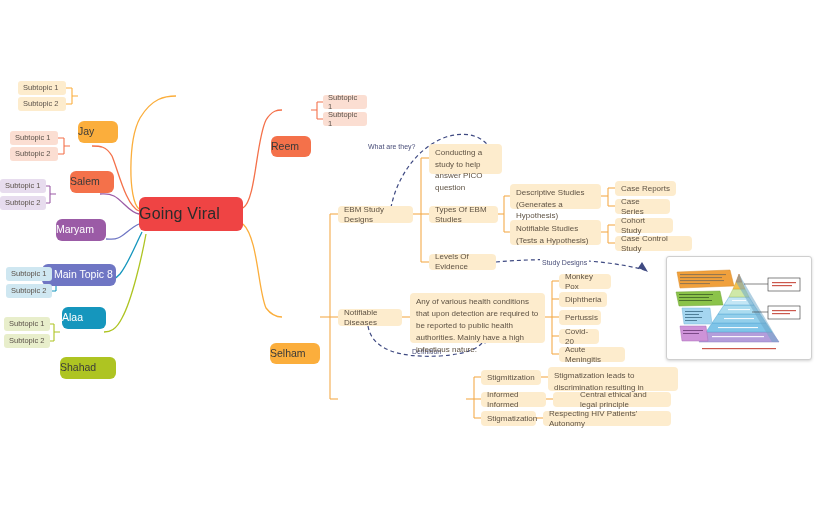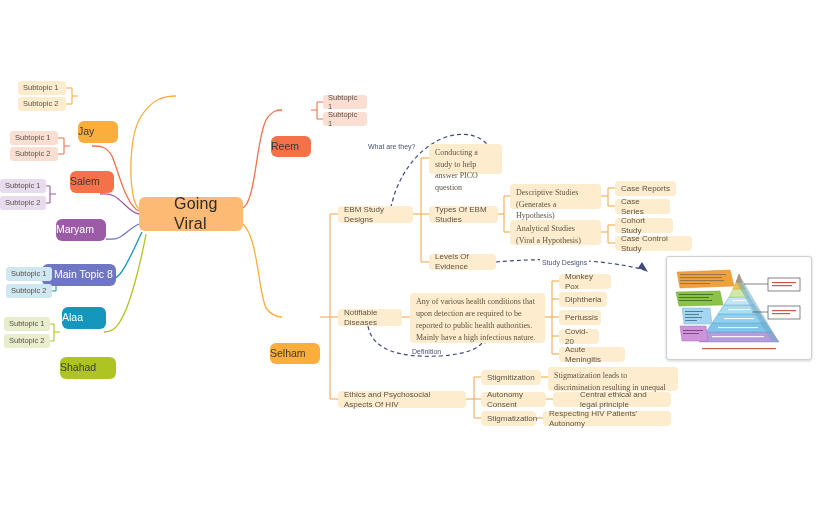--- a/index.html
+++ b/index.html
@@ -7,22 +7,22 @@
        font-family:"Liberation Sans","DejaVu Sans",sans-serif;
        -webkit-font-smoothing:antialiased;}
   #canvas{position:absolute;inset:0;width:818px;height:506px;}
   svg.links{position:absolute;left:0;top:0;width:818px;height:506px;pointer-events:none;}
 
   .node{position:absolute;box-sizing:border-box;border-radius:5px;
         display:flex;align-items:center;line-height:1.25;}
   .node span{display:block;width:100%;}
 
   
-  .central{background:#fdba74;border-radius:6px;justify-content:center;
-           font-size:16px;color:#2b2b2b;letter-spacing:.2px;padding-left:35px;}
+  .central{background:#ef4444;border-radius:6px;justify-content:center;
+           font-size:16px;color:#2b2b2b;letter-spacing:.2px;}
 
   
   .person{justify-content:center;font-size:10.5px;border-radius:6px;margin-top:36px;}
   .person.jay    {background:#fbae3c;color:#3a3a3a;}
   .person.salem  {background:#f4714a;color:#3a3a3a;}
   .person.maryam {background:#9b5ba6;color:#ffffff;}
   .person.mt8    {background:#6f76c4;color:#ffffff;}
   .person.alaa   {background:#1596bd;color:#ffffff;}
   .person.shahad {background:#aec422;color:#3a3a3a;}
   .person.reem   {background:#f4714a;color:#3a3a3a;}
@@ -33,21 +33,21 @@
         justify-content:flex-start;align-items:center;}
   .pill.t-orange {background:#fdeccd;}
   .pill.t-red    {background:#fbded2;}
   .pill.t-purple {background:#e7dcee;}
   .pill.t-blue   {background:#cfe7f1;}
   .pill.t-green  {background:#e8eecb;}
 
   
   .topic{background:#fdeccd;color:#5f5344;font-size:8px;border-radius:4px;
          padding:3px 6px;align-items:center;}
-  .topic.multi{align-items:flex-start;line-height:1.45;font-family:Liberation Serif, serif;}
+  .topic.multi{align-items:flex-start;line-height:1.45;}
   .topic.para{line-height:1.5;font-size:8px;}
 
   
   .annot{position:absolute;font-size:7px;color:#4a4f7a;background:#ffffff;
          padding:0 2px;white-space:nowrap;}
 
   
   .picframe{position:absolute;background:#ffffff;border:1px solid #cfcfcf;
             border-radius:3px;box-shadow:0 1px 3px rgba(0,0,0,.18);overflow:hidden;}
   .picinner{position:absolute;inset:5px;background:#fdfdfd;}
@@ -246,21 +246,21 @@
     <span>Descriptive Studies (Generates a Hypothesis)</span>
   </div>
   <div class="node topic" style="left:615px;top:181px;width:61px;height:15px;">
     <span>Case Reports</span>
   </div>
   <div class="node topic" style="left:615px;top:199px;width:55px;height:15px;">
     <span>Case Series</span>
   </div>
 
   <div class="node topic multi" style="left:510px;top:220px;width:91px;height:25px;">
-    <span>Analytical Studies (Viral a Hypothesis)</span>
+    <span>Notifiable Studies (Tests a Hypothesis)</span>
   </div>
   <div class="node topic" style="left:615px;top:218px;width:58px;height:15px;">
     <span>Cohort Study</span>
   </div>
   <div class="node topic" style="left:615px;top:236px;width:77px;height:15px;">
     <span>Case Control Study</span>
   </div>
 
   <div class="node topic" style="left:429px;top:254px;width:67px;height:16px;">
     <span>Levels Of Evidence</span>
@@ -290,33 +290,30 @@
   <div class="node topic" style="left:559px;top:310px;width:42px;height:15px;">
     <span>Pertussis</span>
   </div>
   <div class="node topic" style="left:559px;top:329px;width:40px;height:15px;">
     <span>Covid-20</span>
   </div>
   <div class="node topic" style="left:559px;top:347px;width:66px;height:15px;">
     <span>Acute Meningitis</span>
   </div>
 
-  <div class="node topic" style="left:338px;top:391px;width:128px;height:17px;">
-    <span>Ethics and Psychosocial Aspects Of HIV</span>
-  </div>
 
   <div class="node topic" style="left:481px;top:370px;width:60px;height:15px;">
     <span>Stigmitization</span>
   </div>
   <div class="node topic multi" style="left:548px;top:367px;width:130px;height:24px;">
     <span>Stigmatization leads to discrimination resulting in unequal or unjust outcomes</span>
   </div>
 
   <div class="node topic" style="left:481px;top:392px;width:65px;height:15px;">
-    <span>Autonomy Consent</span>
+    <span>Informed Informed</span>
   </div>
   <div class="node topic" style="left:553px;top:392px;width:118px;height:15px;padding-left:27px;">
     <span>Central ethical and legal principle</span>
   </div>
 
   <div class="node topic" style="left:481px;top:411px;width:55px;height:15px;">
     <span>Stigmatization</span>
   </div>
   <div class="node topic" style="left:543px;top:411px;width:128px;height:15px;">
     <span>Respecting HIV Patients' Autonomy</span>

